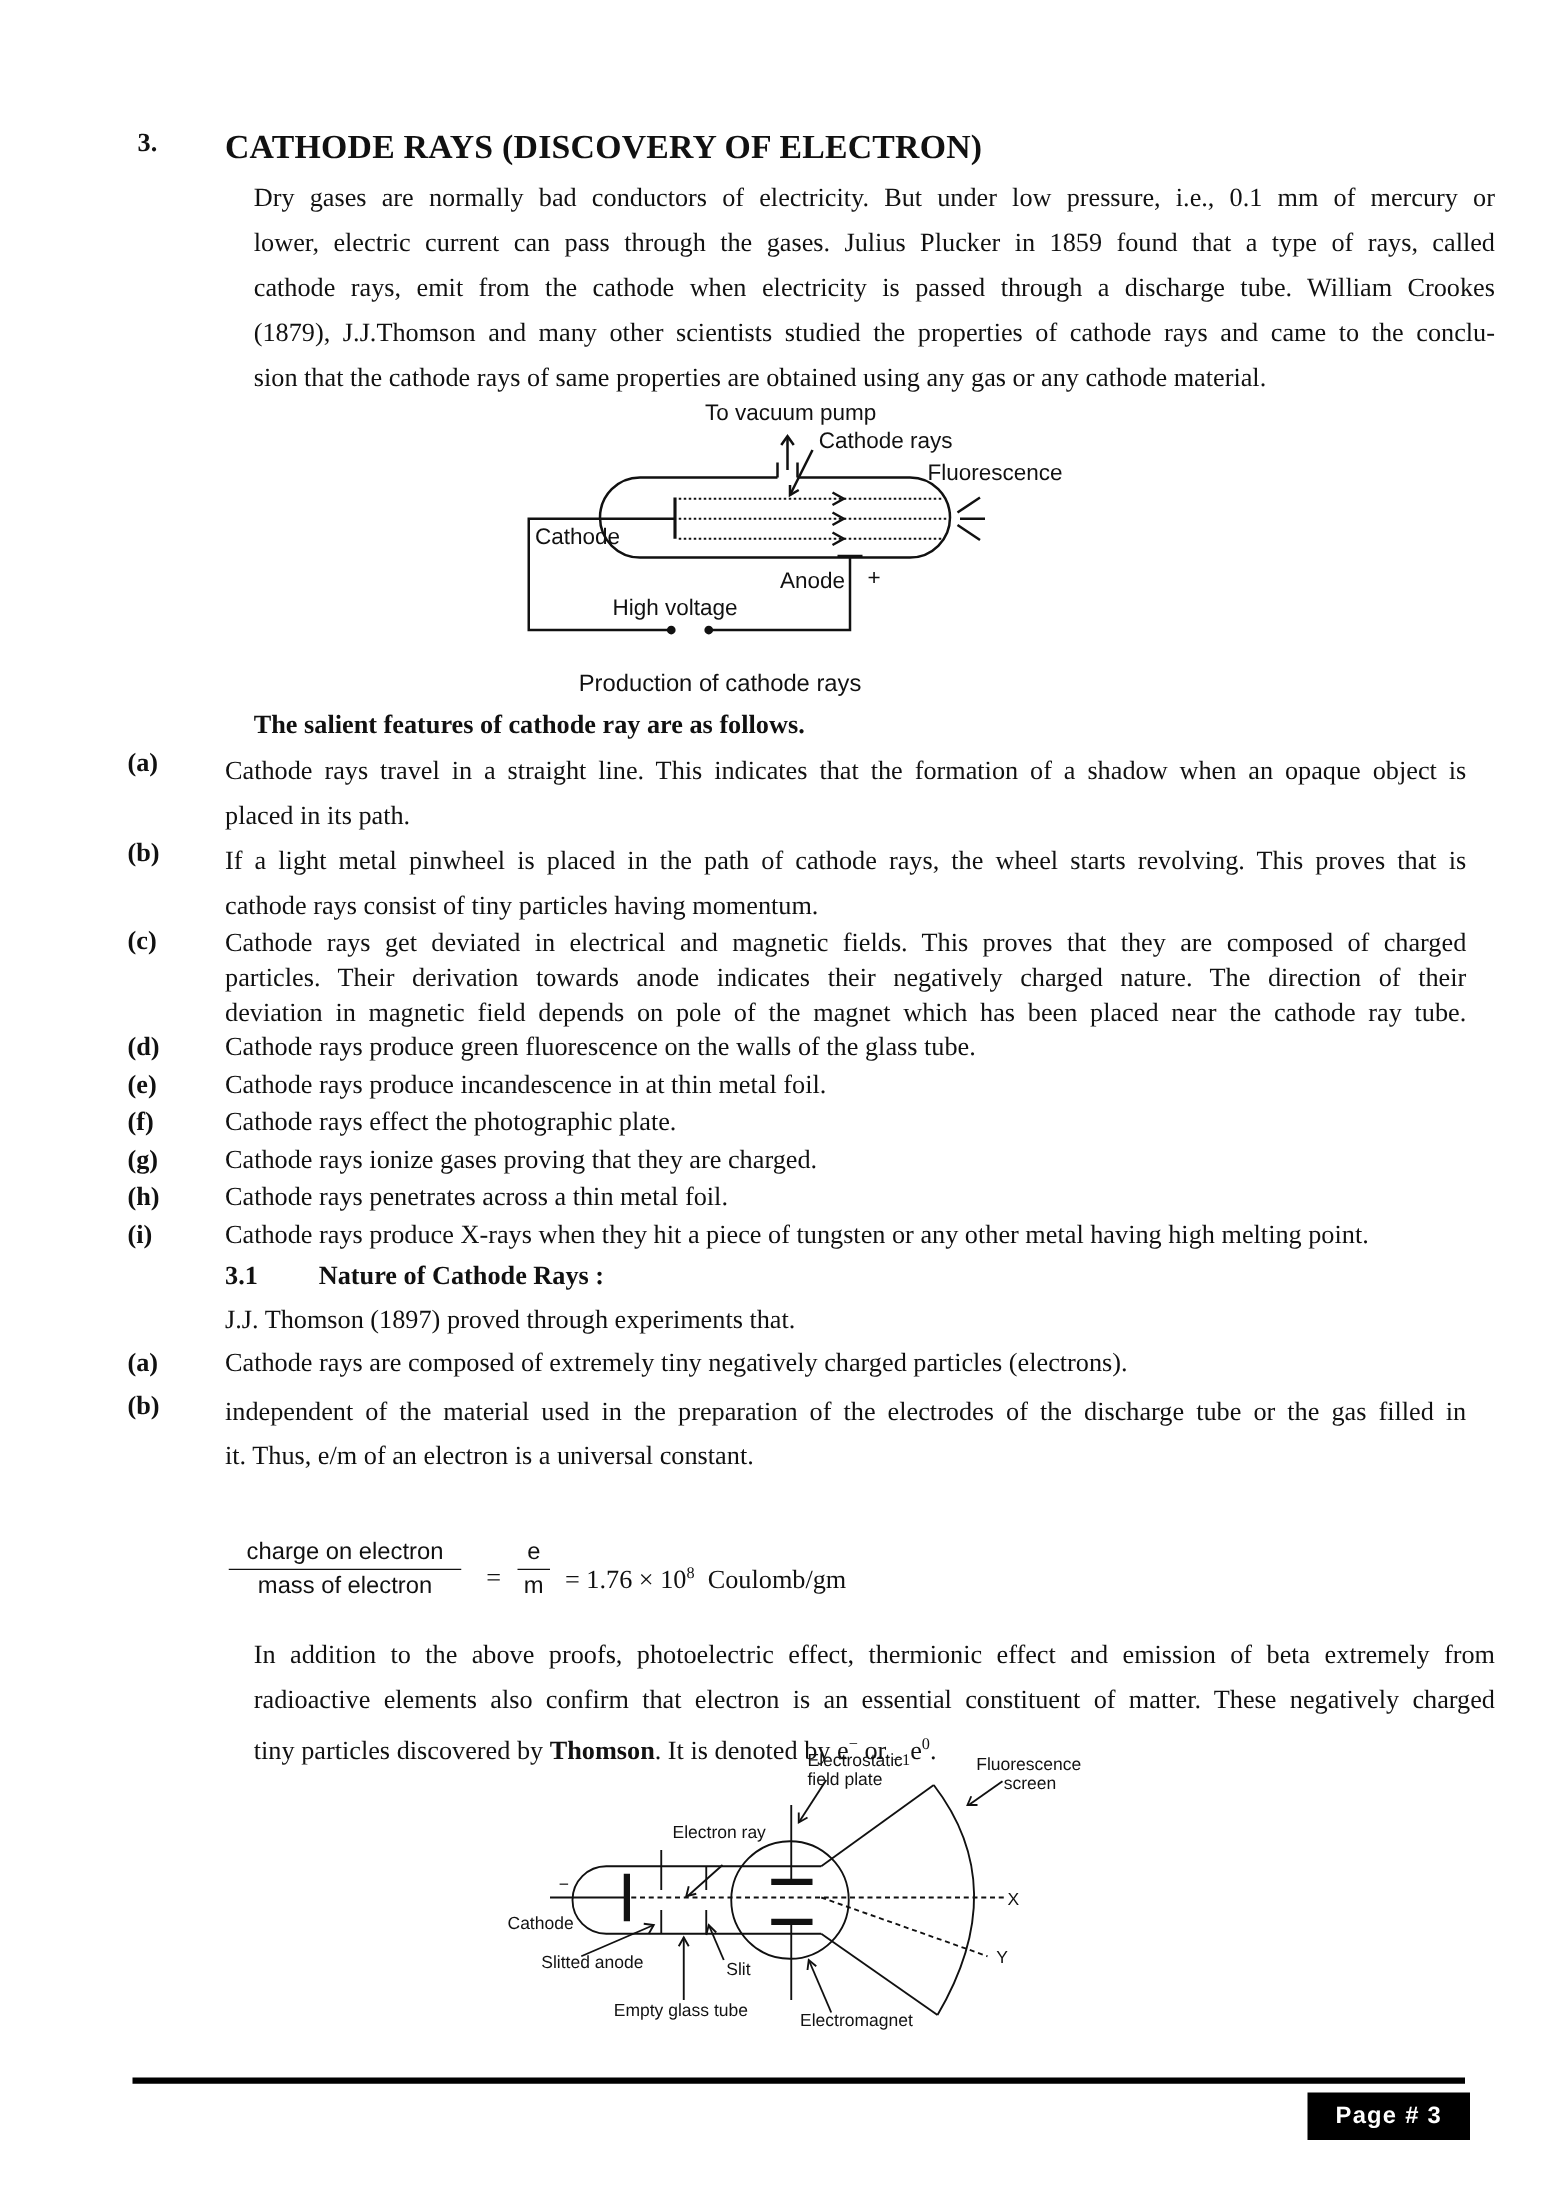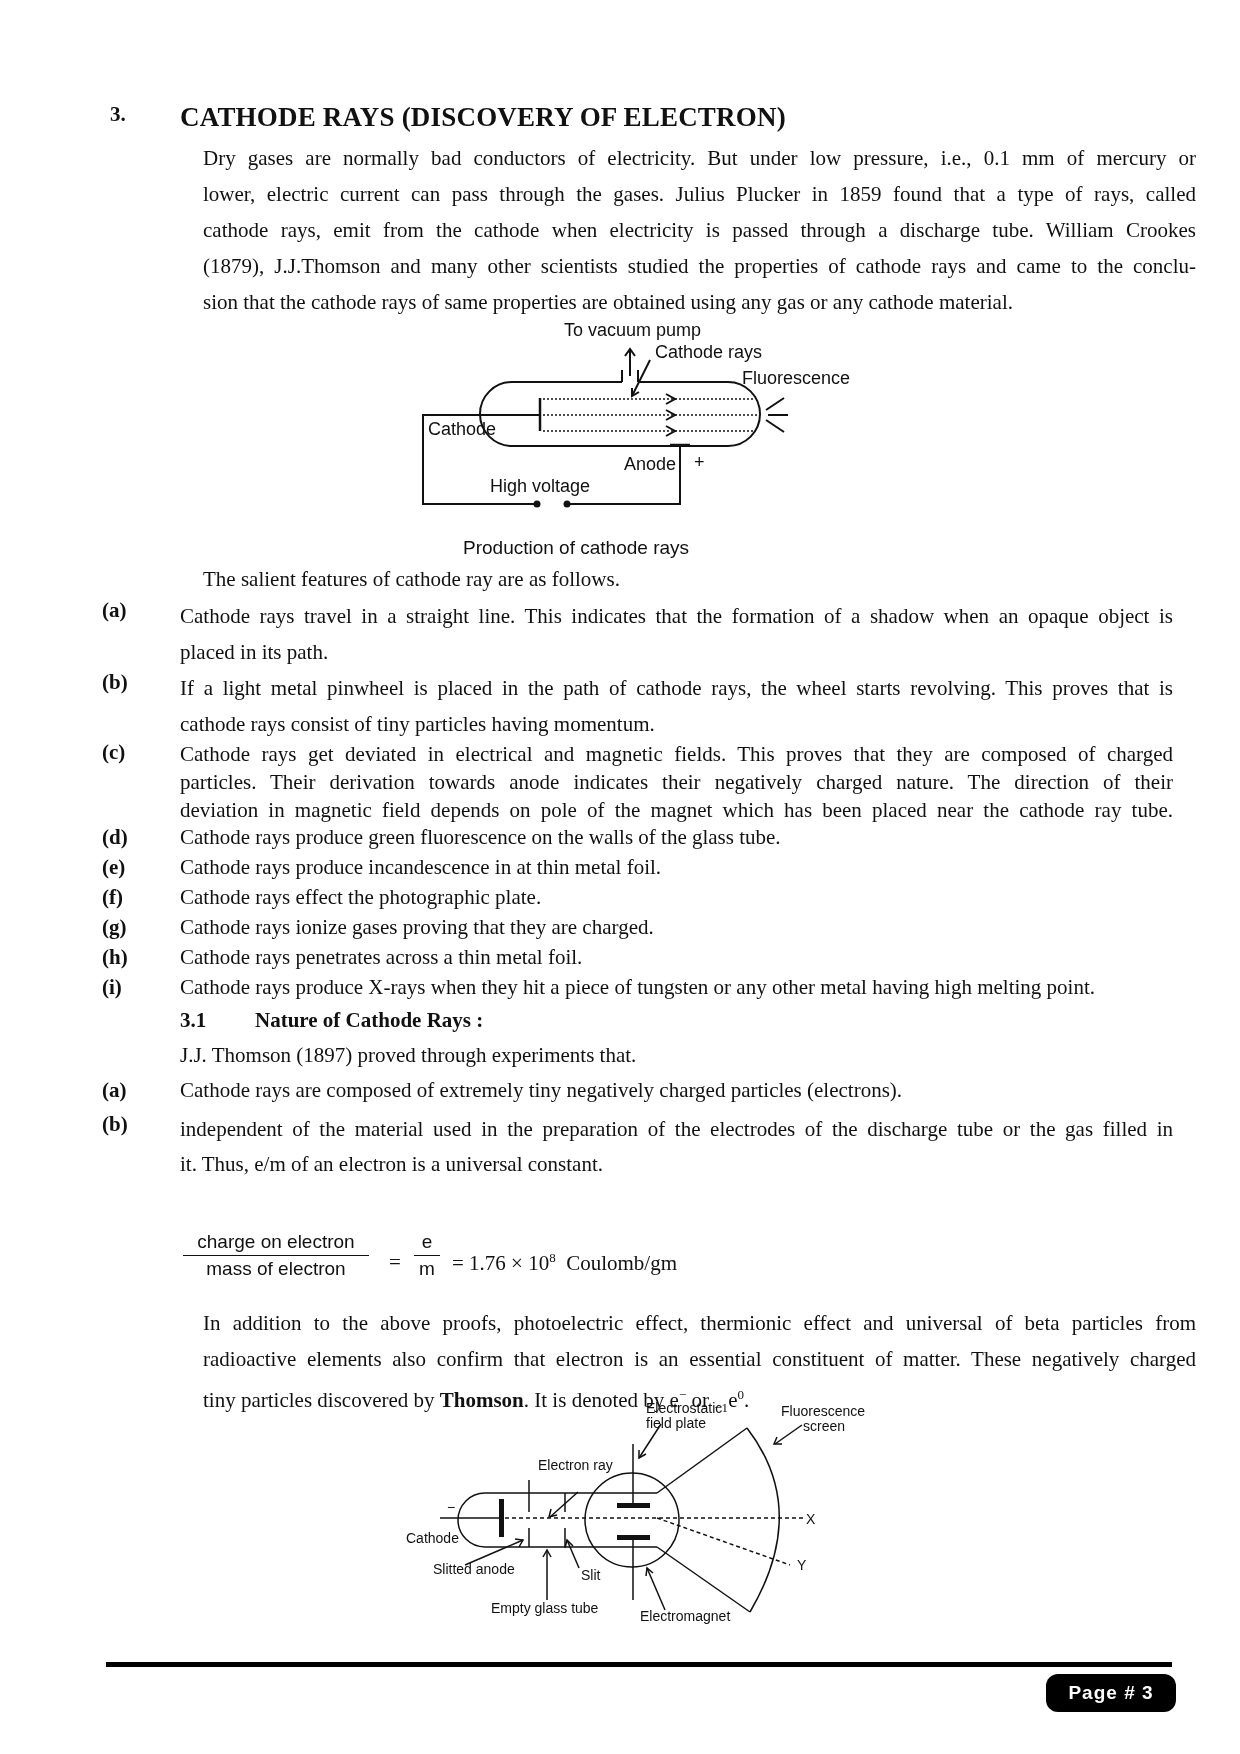--- a/index.html
+++ b/index.html
@@ -12,21 +12,21 @@
   .para .line { display:block; text-align:justify; text-align-last:justify; white-space:nowrap; height:36px; }
   .para .line.last { text-align-last:left; }
   .item-label { left:102px; font-size:21px; font-weight:bold; }
   .item-text { left:180px; width:993px; font-size:21px; }
   .item-text .line { display:block; text-align:justify; text-align-last:justify; white-space:nowrap; }
   .item-text .line.last { text-align-last:left;font-family:Liberation Serif, serif; }
   .sub-num { left:180px; top:1008px; font-size:21px; font-weight:bold; }
   .sub-title { left:255px; top:1008px; font-size:21px; font-weight:bold; }
   .caption { font-family:"Liberation Sans", sans-serif; font-size:19px; left:463px; top:537px; }
   .footer-rule { left:106px; top:1662px; width:1066px; height:5px; background:#000; }
-  .page-box { left:1046px; top:1674px; width:130px; height:38px; background:#000; color:#fff; font-family:"Liberation Sans", sans-serif; font-weight:bold; font-size:19px; display:flex; align-items:center; justify-content:center; letter-spacing:1px;border-radius:12px; }
+  .page-box { left:1046px; top:1674px; width:130px; height:38px; background:#000; color:#fff; font-family:"Liberation Sans", sans-serif; font-weight:bold; font-size:19px; display:flex; align-items:center; justify-content:center; letter-spacing:1px; }
   .frac { position:absolute; text-align:center; font-family:"Liberation Sans", sans-serif; font-size:19px; }
   .frac .num { display:block; padding:0 4px 2px; border-bottom:1.5px solid #111; }
   .frac .den { display:block; padding-top:2px; }
   svg text { font-family:"Liberation Sans", sans-serif; fill:#111; }
   sup, sub { font-size:13px; }
 </style>
 </head>
 <body>
 
 <div class="abs secnum">3.</div>
@@ -78,21 +78,21 @@
   <text x="164" y="18" font-size="18">To vacuum pump</text>
   <text x="255" y="40" font-size="18">Cathode rays</text>
   <text x="342" y="66" font-size="18">Fluorescence</text>
   <text x="28" y="117" font-size="18">Cathode</text>
   <text x="224" y="152" font-size="18">Anode</text>
   <text x="294" y="150" font-size="18">+</text>
   <text x="90" y="174" font-size="18">High voltage</text>
 </svg>
 <div class="abs caption">Production of cathode rays</div>
 
-<div class="abs para" style="top:561px;">
+<div class="abs para" style="top:561px;font-weight:bold;">
   <span class="line last">The salient features of cathode ray are as follows.</span>
 </div>
 
 <div class="abs item-label" style="top:598px;">(a)</div>
 <div class="abs item-text" style="top:598px; line-height:36px;">
   <span class="line">Cathode rays travel in a straight line. This indicates that the formation of a shadow when an opaque object is</span>
   <span class="line last">placed in its path.</span>
 </div>
 
 <div class="abs item-label" style="top:670px;">(b)</div>
@@ -162,21 +162,21 @@
 <div class="abs serif" style="left:389px; top:1250px; font-size:21px;">=</div>
 <div class="frac" style="left:414px; top:1231px; width:26px;">
   <span class="num">e</span>
   <span class="den">m</span>
 </div>
 <div class="abs serif" style="left:452px; top:1250px; font-size:21px; white-space:nowrap;">
   <span>= 1.76 × 10</span><sup>8</sup>&nbsp;&nbsp;<span>Coulomb/gm</span>
 </div>
 
 <div class="abs para" style="top:1305px;">
-  <span class="line">In addition to the above proofs, photoelectric effect, thermionic effect and universal of beta particles from</span>
+  <span class="line">In addition to the above proofs, photoelectric effect, thermionic effect and emission of beta extremely from</span>
   <span class="line">radioactive elements also confirm that electron is an essential constituent of matter. These negatively charged</span>
   <span class="line last"><span>tiny particles discovered by </span><b>Thomson</b><span>. It is denoted by e</span><sup>−</sup><span> or </span><sub>−1</sub><span>e</span><sup>0</sup><span>.</span></span>
 </div>
 
 <svg class="abs" style="left:395px; top:1400px;" width="500" height="245" viewBox="0 0 500 245">
   <g stroke="#111" stroke-width="1.5" fill="none">
 
     <path d="M 262 93 L 90 93 A 27 27 0 0 0 90 147 L 262 147"></path>
 
     <circle cx="237" cy="120" r="47"></circle>

